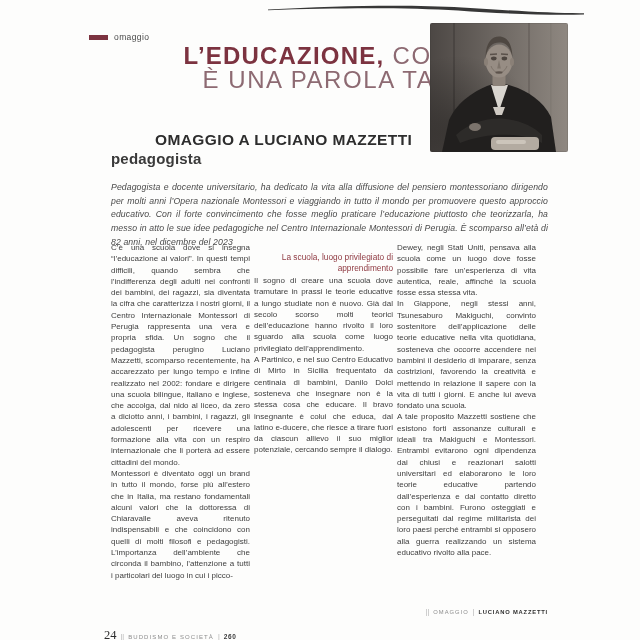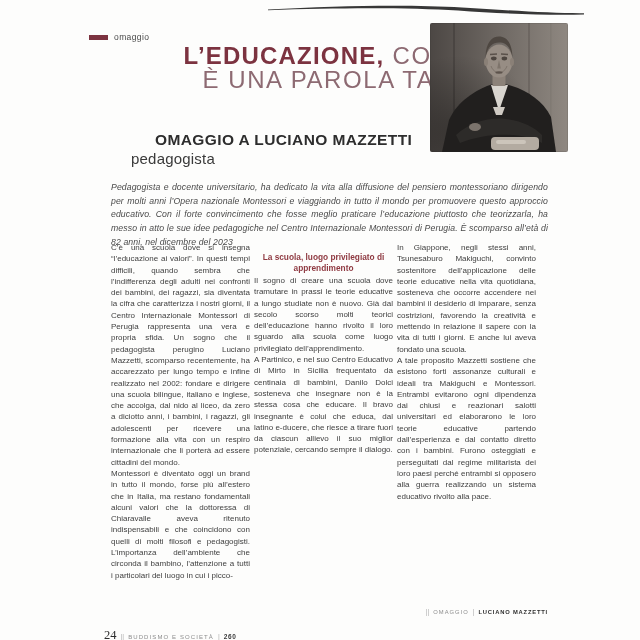--- a/index.html
+++ b/index.html
@@ -25,32 +25,32 @@
   
   .title{position:absolute;left:111px;top:44px;width:360px;
     font-size:24px;line-height:23.5px;letter-spacing:1.6px;color:var(--title-light);font-weight:400;text-align:right;}
   .title .bold{font-weight:700;color:var(--accent);letter-spacing:1.2px;}
 
   
   .photo{position:absolute;left:430px;top:23px;width:138px;height:129px;border-radius:2px;overflow:hidden;}
 
   
   .heading{position:absolute;left:111px;top:131px;font-size:15.5px;font-weight:700;color:#2d2d2d;letter-spacing:.4px;margin-left:44px;}
-  .subheading{position:absolute;left:111px;top:150px;font-size:15px;font-weight:400;color:#3a3a3a;letter-spacing:.2px;margin-left:20px;}
+  .subheading{position:absolute;left:111px;top:150px;font-size:15px;font-weight:700;color:#3a3a3a;letter-spacing:.2px;}
 
   
   .intro{position:absolute;left:111px;top:181px;width:437px;
     font-style:italic;font-size:8.7px;line-height:13.7px;color:#4a4a4a;text-align:justify;letter-spacing:.1px;}
 
   
   .columns{position:absolute;left:111px;top:242px;width:437px;display:flex;gap:4px;}
   .column{width:139px;font-size:8px;line-height:11.3px;color:var(--body);text-align:justify;
     hyphens:auto;-webkit-hyphens:auto;}
   .column .para{margin:0;}
-  .column .subhead{margin:10px 0 1px 0;font-size:8.3px;line-height:11px;font-weight:700;color:#8f3a42;text-align:center;}
+  .column .subhead{margin:10px 0 1px 0;font-size:8.3px;line-height:11px;font-weight:400;color:#8f3a42;text-align:right;}
 
   
   .footer-left{position:absolute;left:104px;top:628px;display:flex;align-items:baseline;gap:4px;}
   .page-number{font-family:"Liberation Serif", serif;font-size:12.5px;color:#2c2c2c;}
   .foot-sep{font-size:7px;color:#b0b0b0;}
   .journal-name{font-size:6px;color:#8d8d8d;letter-spacing:1.1px;}
   .issue-number{font-size:6.5px;font-weight:700;color:#3a3a3a;letter-spacing:.6px;}
 
   .footer-right{position:absolute;right:92px;top:608px;display:flex;align-items:baseline;gap:4px;}
   .section-label{font-size:5.8px;color:#8d8d8d;letter-spacing:1px;}
@@ -129,20 +129,21 @@
     <div class="column">
         <div class="para">C’è una scuola dove si insegna “l’educazione ai valori”. In questi tempi difficili, quando sembra che l’indifferenza degli adulti nei confronti dei bambini, dei ragazzi, sia diventata la cifra che caratterizza i nostri giorni, il Centro Internazionale Montessori di Perugia rappresenta una vera e propria sfida. Un sogno che il pedagogista perugino Luciano Mazzetti, scomparso recentemente, ha accarezzato per lungo tempo e infine realizzato nel 2002: fondare e dirigere una scuola bilingue, italiano e inglese, che accolga, dal nido al liceo, da zero a diciotto anni, i bambini, i ragazzi, gli adolescenti per ricevere una formazione alla vita con un respiro internazionale che li porterà ad essere cittadini del mondo.</div>
         <div class="para">Montessori è diventato oggi un brand in tutto il mondo, forse più all’estero che in Italia, ma restano fondamentali alcuni valori che la dottoressa di Chiaravalle aveva ritenuto indispensabili e che coincidono con quelli di molti filosofi e pedagogisti. L’importanza dell’ambiente che circonda il bambino, l’attenzione a tutti i particolari del luogo in cui i picco-</div>
       </div>
     <div class="column">
         <div class="subhead">La scuola, luogo privilegiato di apprendimento</div>
         <div class="para">Il sogno di creare una scuola dove tramutare in prassi le teorie educative a lungo studiate non è nuovo. Già dal secolo scorso molti teorici dell’educazione hanno rivolto il loro sguardo alla scuola come luogo privilegiato dell’apprendimento.</div>
         <div class="para">A Partinico, e nel suo Centro Educativo di Mirto in Sicilia frequentato da centinaia di bambini, Danilo Dolci sosteneva che insegnare non è la stessa cosa che educare. Il bravo insegnante è colui che educa, dal latino e-ducere, che riesce a tirare fuori da ciascun allievo il suo miglior potenziale, cercando sempre il dialogo.</div>
       </div>
     <div class="column">
+        <div class="para">Dewey, negli Stati Uniti, pensava alla scuola come un luogo dove fosse possibile fare un’esperienza di vita autentica, reale, affinché la scuola fosse essa stessa vita.</div>
         <div class="para">In Giappone, negli stessi anni, Tsunesaburo Makiguchi, convinto sostenitore dell’applicazione delle teorie educative nella vita quotidiana, sosteneva che occorre accendere nei bambini il desiderio di imparare, senza costrizioni, favorendo la creatività e mettendo in relazione il sapere con la vita di tutti i giorni. E anche lui aveva fondato una scuola.</div>
         <div class="para">A tale proposito Mazzetti sostiene che esistono forti assonanze culturali e ideali tra Makiguchi e Montessori. Entrambi evitarono ogni dipendenza dai chiusi e reazionari salotti universitari ed elaborarono le loro teorie educative partendo dall’esperienza e dal contatto diretto con i bambini. Furono osteggiati e perseguitati dal regime militarista dei loro paesi perché entrambi si opposero alla guerra realizzando un sistema educativo rivolto alla pace.</div>
       </div>
   </div>
 
   <div class="footer-left">
     <span class="page-number">24</span>
     <span class="foot-sep">||</span>
     <span class="journal-name">BUDDISMO E SOCIETÀ</span>
     <span class="foot-sep">|</span>

